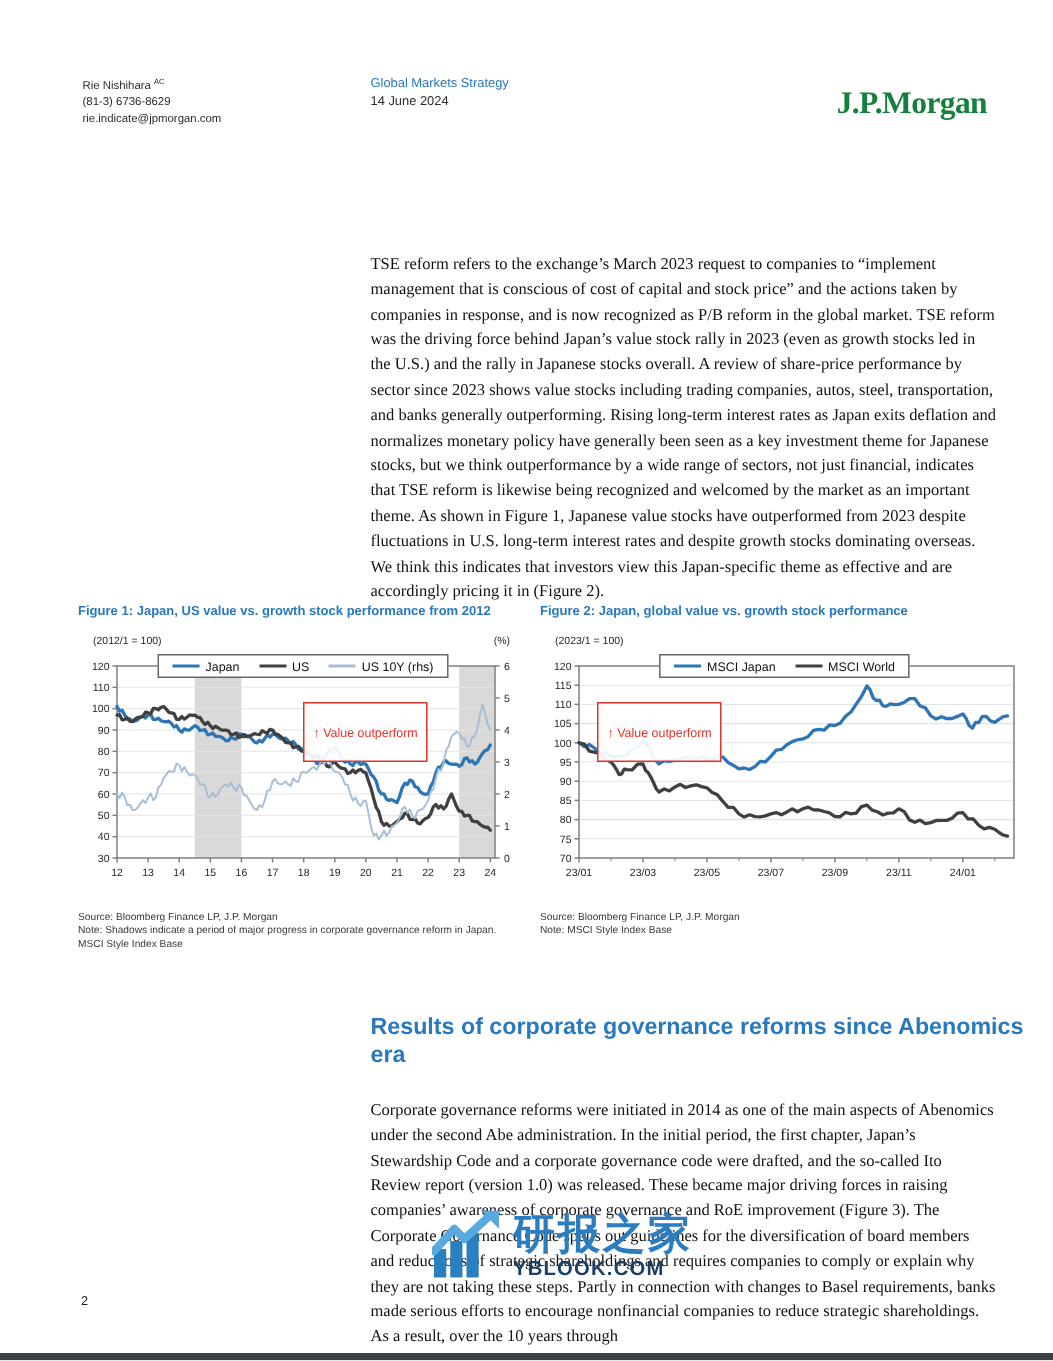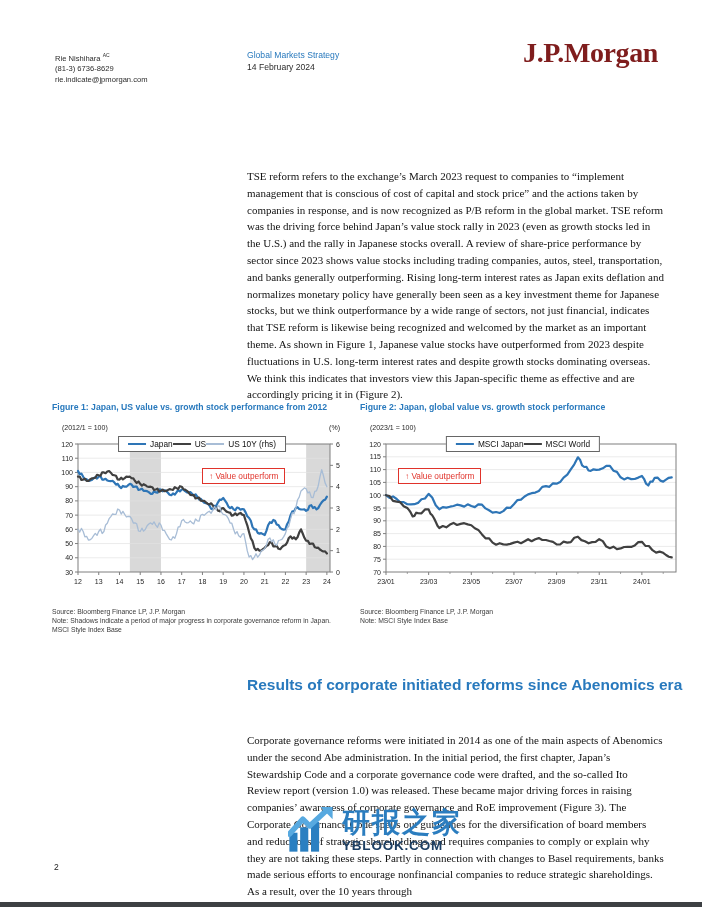--- a/index.html
+++ b/index.html
@@ -6,22 +6,22 @@
   html,body { background:#ffffff; }
   .page { position:relative; width:702px; height:907px; background:#ffffff; overflow:hidden;
           font-family:"Liberation Sans", sans-serif; }
 
   
   .analyst-block { position:absolute; left:55px; top:50px; font-size:7.6px; line-height:10.5px; color:#2b2b2b; }
   .analyst-name sup { font-size:5px; vertical-align:super; }
   .pub-block { position:absolute; left:247px; top:50px; font-size:8.6px; line-height:11.5px; }
   .series-name { color:#2879bd; font-weight:normal; }
   .pub-date { color:#2b2b2b; }
-  .brand { position:absolute; right:44px; top:37px; font-family:"Liberation Serif", serif;
-           font-size:28px; font-weight:bold; color:#7f1d1d; letter-spacing:-0.4px; }
+  .brand { position:absolute; right:44px; top:56px; font-family:"Liberation Serif", serif;
+           font-size:21px; font-weight:bold; color:#15803d; letter-spacing:-0.4px; }
 
   
   .h-section { position:absolute; left:247px; width:438px; color:#2879bd;
                font-size:15.5px; font-weight:bold; line-height:19px; }
   .h1 { top:131px; }
   .h2 { top:675px; }
   .body-text { position:absolute; left:247px; width:417px; color:#121212;
                font-family:"Liberation Serif", serif; font-size:11px; line-height:16.8px;
                text-align:left;margin-top:12px; }
   .b1 { top:156px; }
@@ -31,26 +31,26 @@
   .figure { position:absolute; top:402px; }
   .figure1 { left:52px; width:300px; }
   .figure2 { left:360px; width:326px; }
   .fig-title { font-size:8.7px; font-weight:bold; color:#2879bd; margin-bottom:10px; white-space:nowrap; }
   .chart-wrap { position:relative; height:170px; }
   .axis-sub { position:absolute; top:2px; font-size:7px; color:#262626; }
   .axis-sub.left { left:10px; }
   .axis-sub.right { right:12px; }
   .chart-svg { position:absolute; left:0; top:14px; }
   .legend { position:absolute; top:14px; left:50%; transform:translateX(-50%);
-            display:flex; align-items:center; background:#fff; border:1px solid #666;
+            display:flex; gap:13px; align-items:center; background:#fff; border:1px solid #666;
             padding:2px 9px; font-size:8.3px; color:#111; white-space:nowrap; z-index:3; }
   .legend-item { display:flex; align-items:center; }
   .sw { display:inline-block; width:18px; height:2.6px; margin-right:4px; }
   .annot { position:absolute; border:1px solid #e0332b; color:#e0332b; background:rgba(255,255,255,0.92);
-           font-size:8.3px; padding:2px 6px; white-space:nowrap; z-index:2; }
+           font-size:8.3px; padding:14px 6px; white-space:nowrap; z-index:2; }
   .annot-f1 { left:150px; top:46px; }
   .annot-f2 { left:38px; top:46px; }
   .fig-note { margin-top:16px; font-size:6.8px; line-height:8.8px; color:#3a3a3a; }
 
   
   .page-num { position:absolute; left:54px; top:862px; font-size:8.5px; color:#222; }
   .watermark { position:absolute; left:288px; top:807px; display:flex; align-items:center; gap:8px; }
   .wm-text .cn { font-size:28px; line-height:30px; font-weight:bold; color:#2b7dbf; letter-spacing:2px; }
   .wm-text .site { font-size:13.5px; font-weight:bold; color:#1d3f63; letter-spacing:0.8px; }
   .bottom-bar { position:absolute; left:0; bottom:0; width:702px; height:5px; background:#3d4043; }
@@ -60,21 +60,21 @@
 
 <div class="page">
 
   <div class="analyst-block">
     <div class="analyst-name"><span>Rie Nishihara</span>&nbsp;<sup>AC</sup></div>
     <div>(81-3) 6736-8629</div>
     <div>rie.indicate@jpmorgan.com</div>
   </div>
   <div class="pub-block">
     <div class="series-name">Global Markets Strategy</div>
-    <div class="pub-date">14 February 2024</div>
+    <div class="pub-date">14 June 2024</div>
   </div>
   <div class="brand">J.P.Morgan</div>
 
   <div class="body-text b1">TSE reform refers to the exchange’s March 2023 request to companies to “implement management that is conscious of cost of capital and stock price” and the actions taken by companies in response, and is now recognized as P/B reform in the global market. TSE reform was the driving force behind Japan’s value stock rally in 2023 (even as growth stocks led in the U.S.) and the rally in Japanese stocks overall. A review of share-price performance by sector since 2023 shows value stocks including trading companies, autos, steel, transportation, and banks generally outperforming. Rising long-term interest rates as Japan exits deflation and normalizes monetary policy have generally been seen as a key investment theme for Japanese stocks, but we think outperformance by a wide range of sectors, not just financial, indicates that TSE reform is likewise being recognized and welcomed by the market as an important theme. As shown in Figure 1, Japanese value stocks have outperformed from 2023 despite fluctuations in U.S. long-term interest rates and despite growth stocks dominating overseas. We think this indicates that investors view this Japan-specific theme as effective and are accordingly pricing it in (Figure 2).</div>
 
   <div class="figure figure1">
     <div class="fig-title">Figure 1: Japan, US value vs. growth stock performance from 2012</div>
     <div class="chart-wrap">
       <span class="axis-sub left">(2012/1 = 100)</span>
       <span class="axis-sub right">(%)</span>
@@ -249,21 +249,21 @@
           </span>
       </div>
       <div class="annot annot-f2">↑ Value outperform</div>
     </div>
     <div class="fig-note">
       <div>Source: Bloomberg Finance LP, J.P. Morgan</div>
       <div>Note: MSCI Style Index Base</div>
     </div>
   </div>
 
-  <div class="h-section h2">Results of corporate initiated reforms since Abenomics era</div>
+  <div class="h-section h2">Results of corporate governance reforms since Abenomics era</div>
   <div class="body-text b2">Corporate governance reforms were initiated in 2014 as one of the main aspects of Abenomics under the second Abe administration. In the initial period, the first chapter, Japan’s Stewardship Code and a corporate governance code were drafted, and the so-called Ito Review report (version 1.0) was released. These became major driving forces in raising companies’ awareness of corporate governance and RoE improvement (Figure 3). The Corporate Governance Code spells out guidelines for the diversification of board members and reductions of strategic shareholdings and requires companies to comply or explain why they are not taking these steps. Partly in connection with changes to Basel requirements, banks made serious efforts to encourage nonfinancial companies to reduce strategic shareholdings. As a result, over the 10 years through</div>
 
   <div class="page-num">2</div>
 
   <div class="watermark">
     <svg width="46" height="46" viewBox="0 0 34 34">
       <rect x="1" y="19" width="6" height="14" fill="#2a7fc1"></rect>
       <rect x="9" y="15" width="6" height="18" fill="#2a7fc1"></rect>
       <rect x="17" y="11" width="6" height="22" fill="#2a7fc1"></rect>
       <polyline points="1,20 11,9 16,14 28,3" fill="none" stroke="#57a9e0" stroke-width="4" stroke-linecap="round" stroke-linejoin="round"></polyline>

